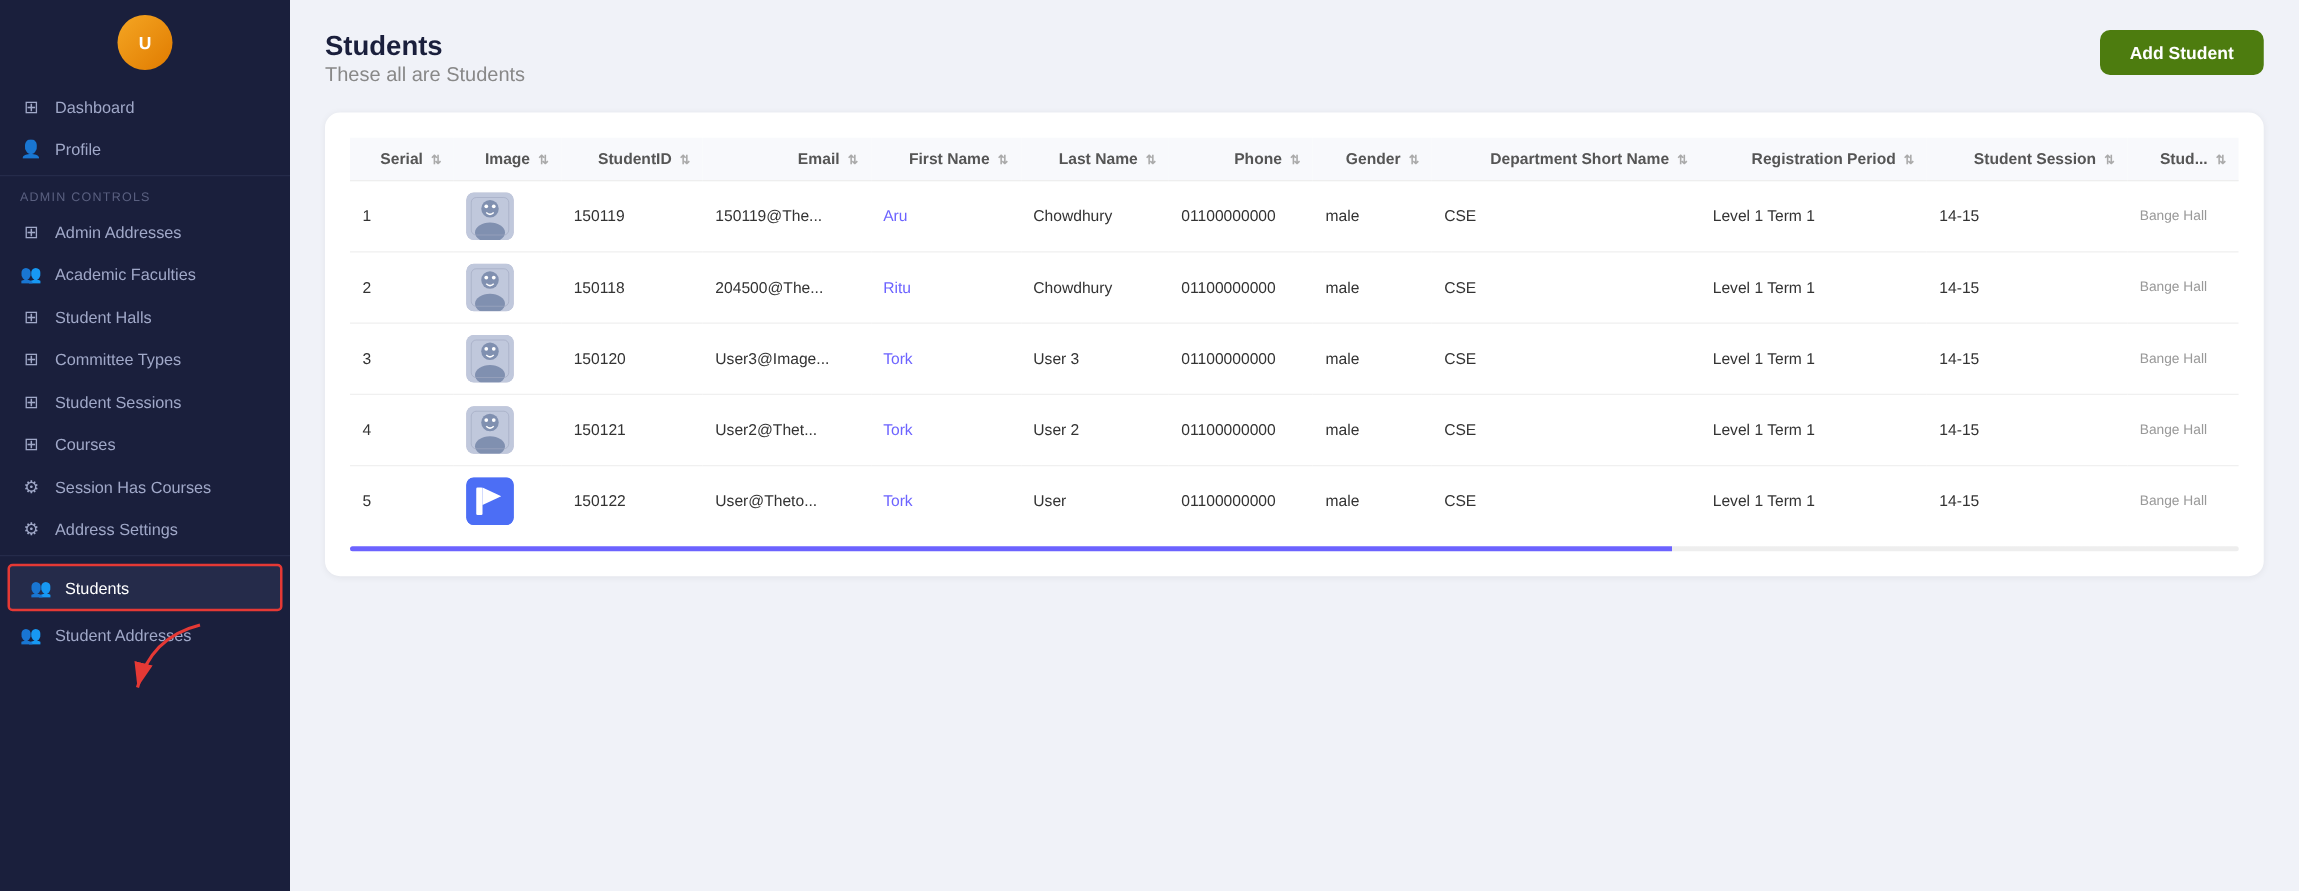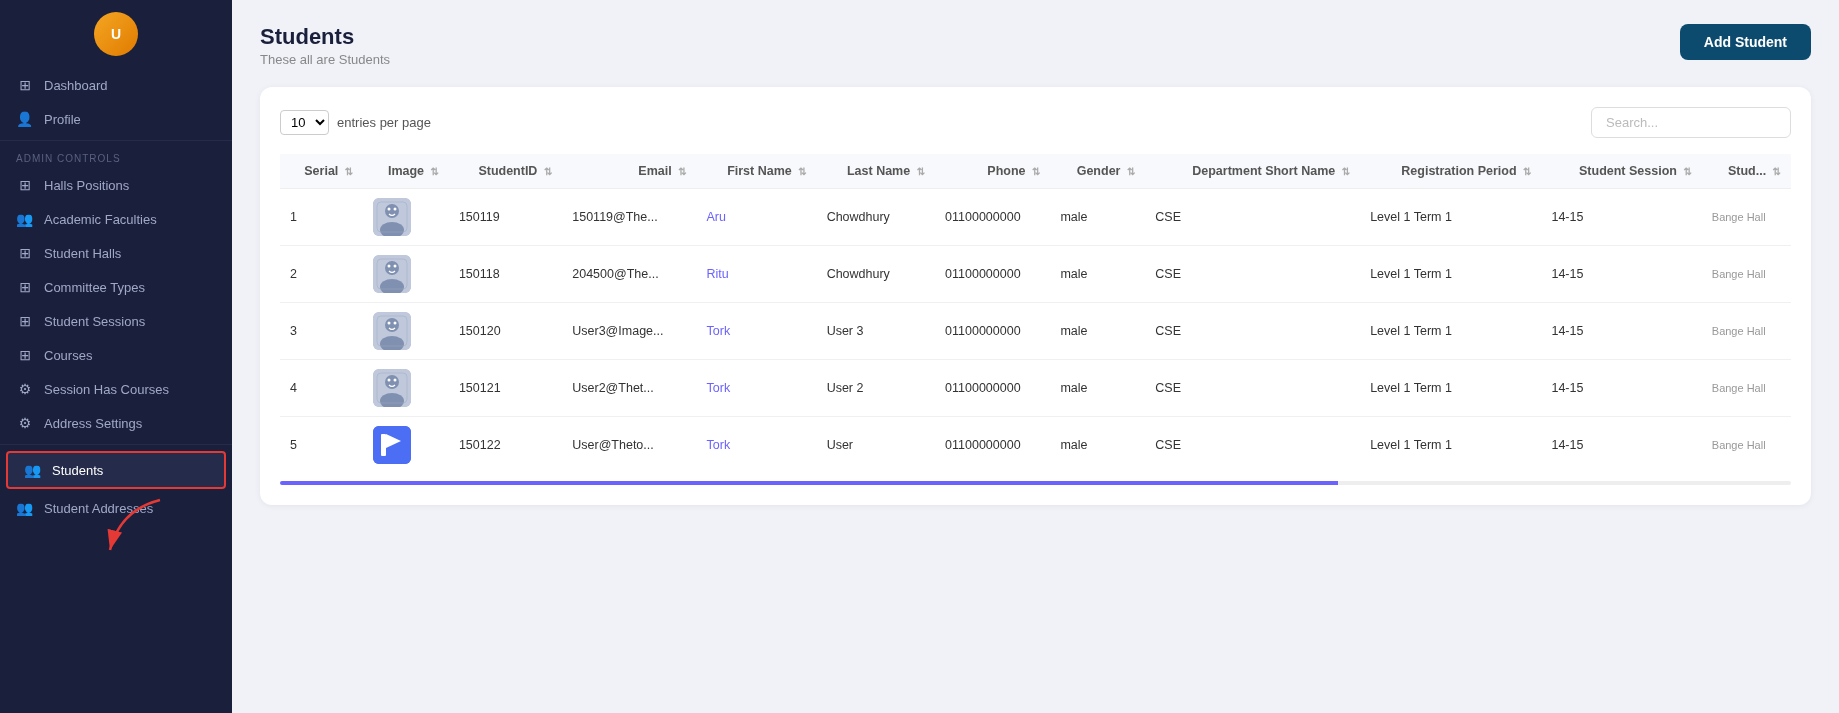--- a/index.html
+++ b/index.html
@@ -80,26 +80,26 @@
       align-items: flex-start;
       justify-content: space-between;
       margin-bottom: 20px;
     }
     .page-title {
       font-size: 22px;
       font-weight: 700;
       color: #1a1f3c;
     }
     .page-subtitle {
-      font-size: 13px;
+      font-size: 16px;
       color: #888;
       margin-top: 2px;
     }
     .add-btn {
-      background: #0c4a6e;
+      background: #4d7c0f;
       color: white;
       border: none;
       border-radius: 8px;
       padding: 10px 24px;
       font-size: 14px;
       font-weight: 600;
       cursor: pointer;
     }
 
     .table-card {
@@ -198,21 +198,21 @@
     <div class="sidebar-item">
       <span class="icon">👤</span>
       <span>Profile</span>
     </div>
 
     <div class="sidebar-divider"></div>
     <div class="sidebar-section-label">Admin Controls</div>
 
     <div class="sidebar-item">
       <span class="icon">⊞</span>
-      <span>Halls Positions</span>
+      <span>Admin Addresses</span>
     </div>
 
     <div class="sidebar-item">
       <span class="icon">👥</span>
       <span>Academic Faculties</span>
     </div>
 
     <div class="sidebar-item">
       <span class="icon">⊞</span>
       <span>Student Halls</span>
@@ -270,31 +270,20 @@
   <div class="content-area">
     <div class="page-header">
       <div>
         <div class="page-title">Students</div>
         <div class="page-subtitle">These all are Students</div>
       </div>
       <button class="add-btn">Add Student</button>
     </div>
 
     <div class="table-card">
-      <div class="table-controls">
-        <div class="entries-control">
-          <select class="entries-select">
-            <option>10</option>
-            <option>25</option>
-            <option>50</option>
-          </select>
-          <span>entries per page</span>
-        </div>
-        <input class="search-input" type="text" placeholder="Search..." style="">
-      </div>
 
       <div style="overflow-x:auto;">
         <table class="data-table">
           <thead>
             <tr>
               <th>Serial <span class="sort-icon">⇅</span></th>
               <th>Image <span class="sort-icon">⇅</span></th>
               <th>StudentID <span class="sort-icon">⇅</span></th>
               <th>Email <span class="sort-icon">⇅</span></th>
               <th>First Name <span class="sort-icon">⇅</span></th>

